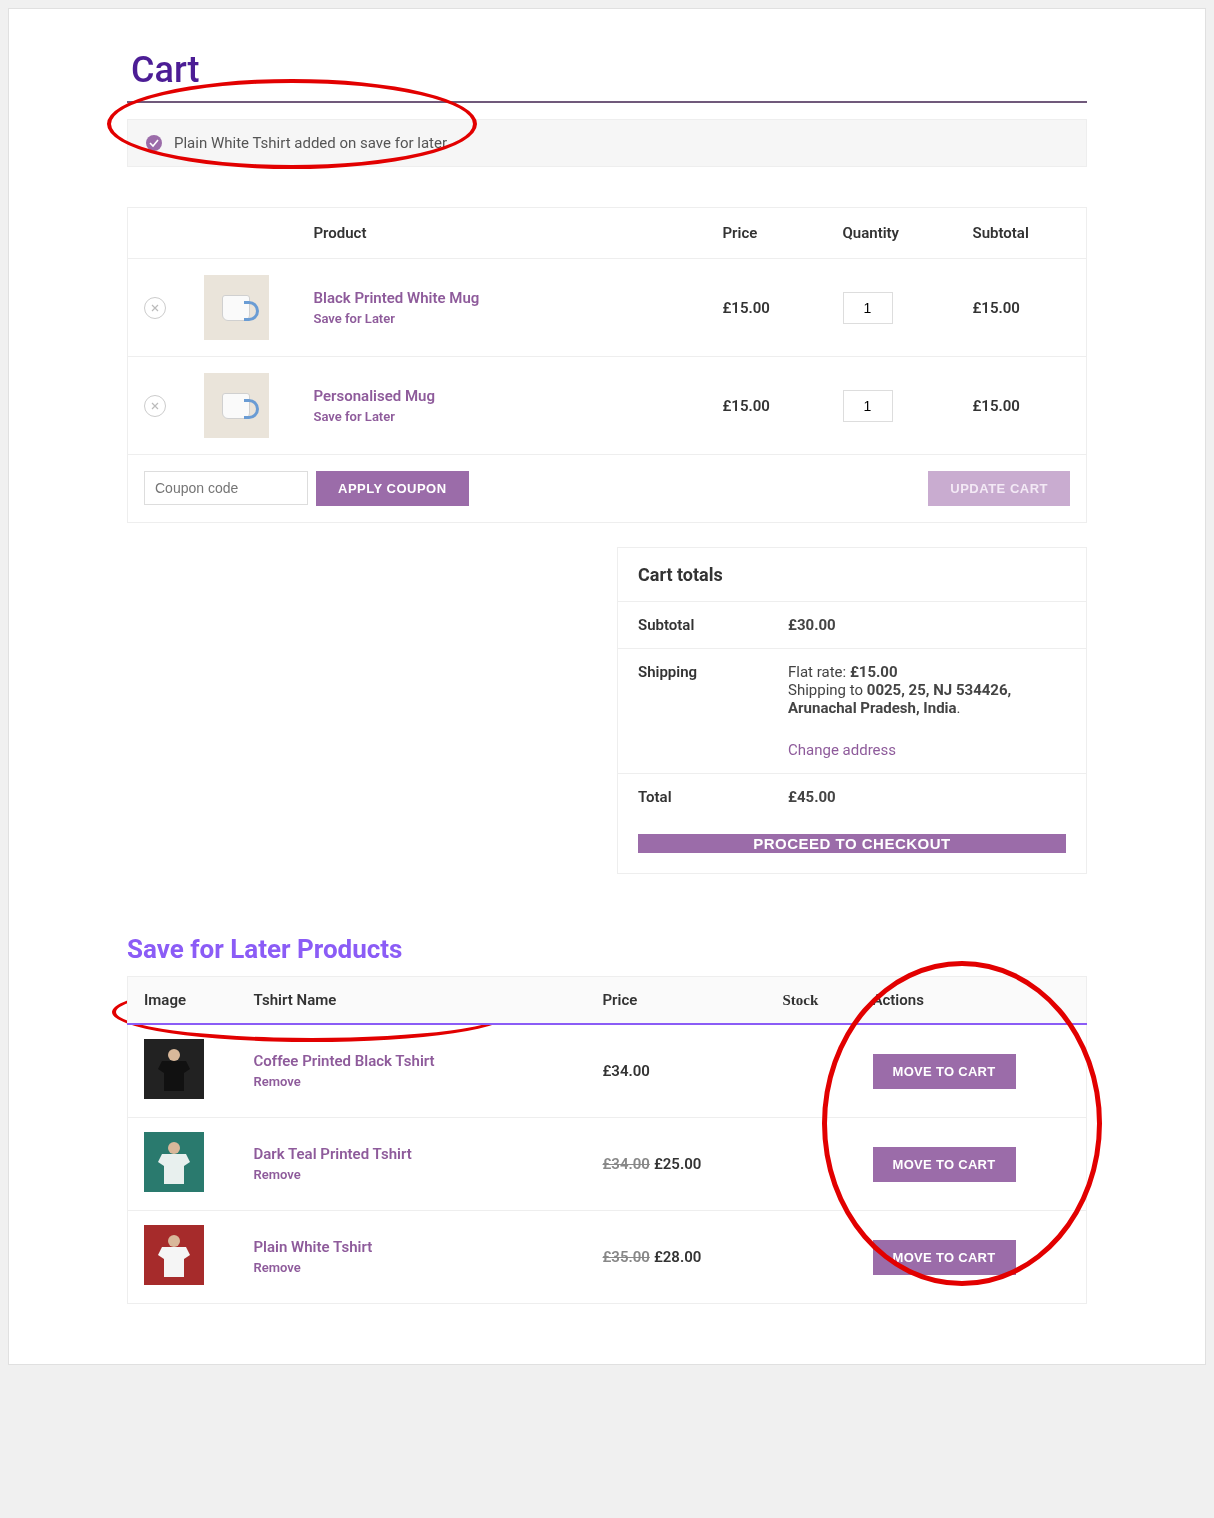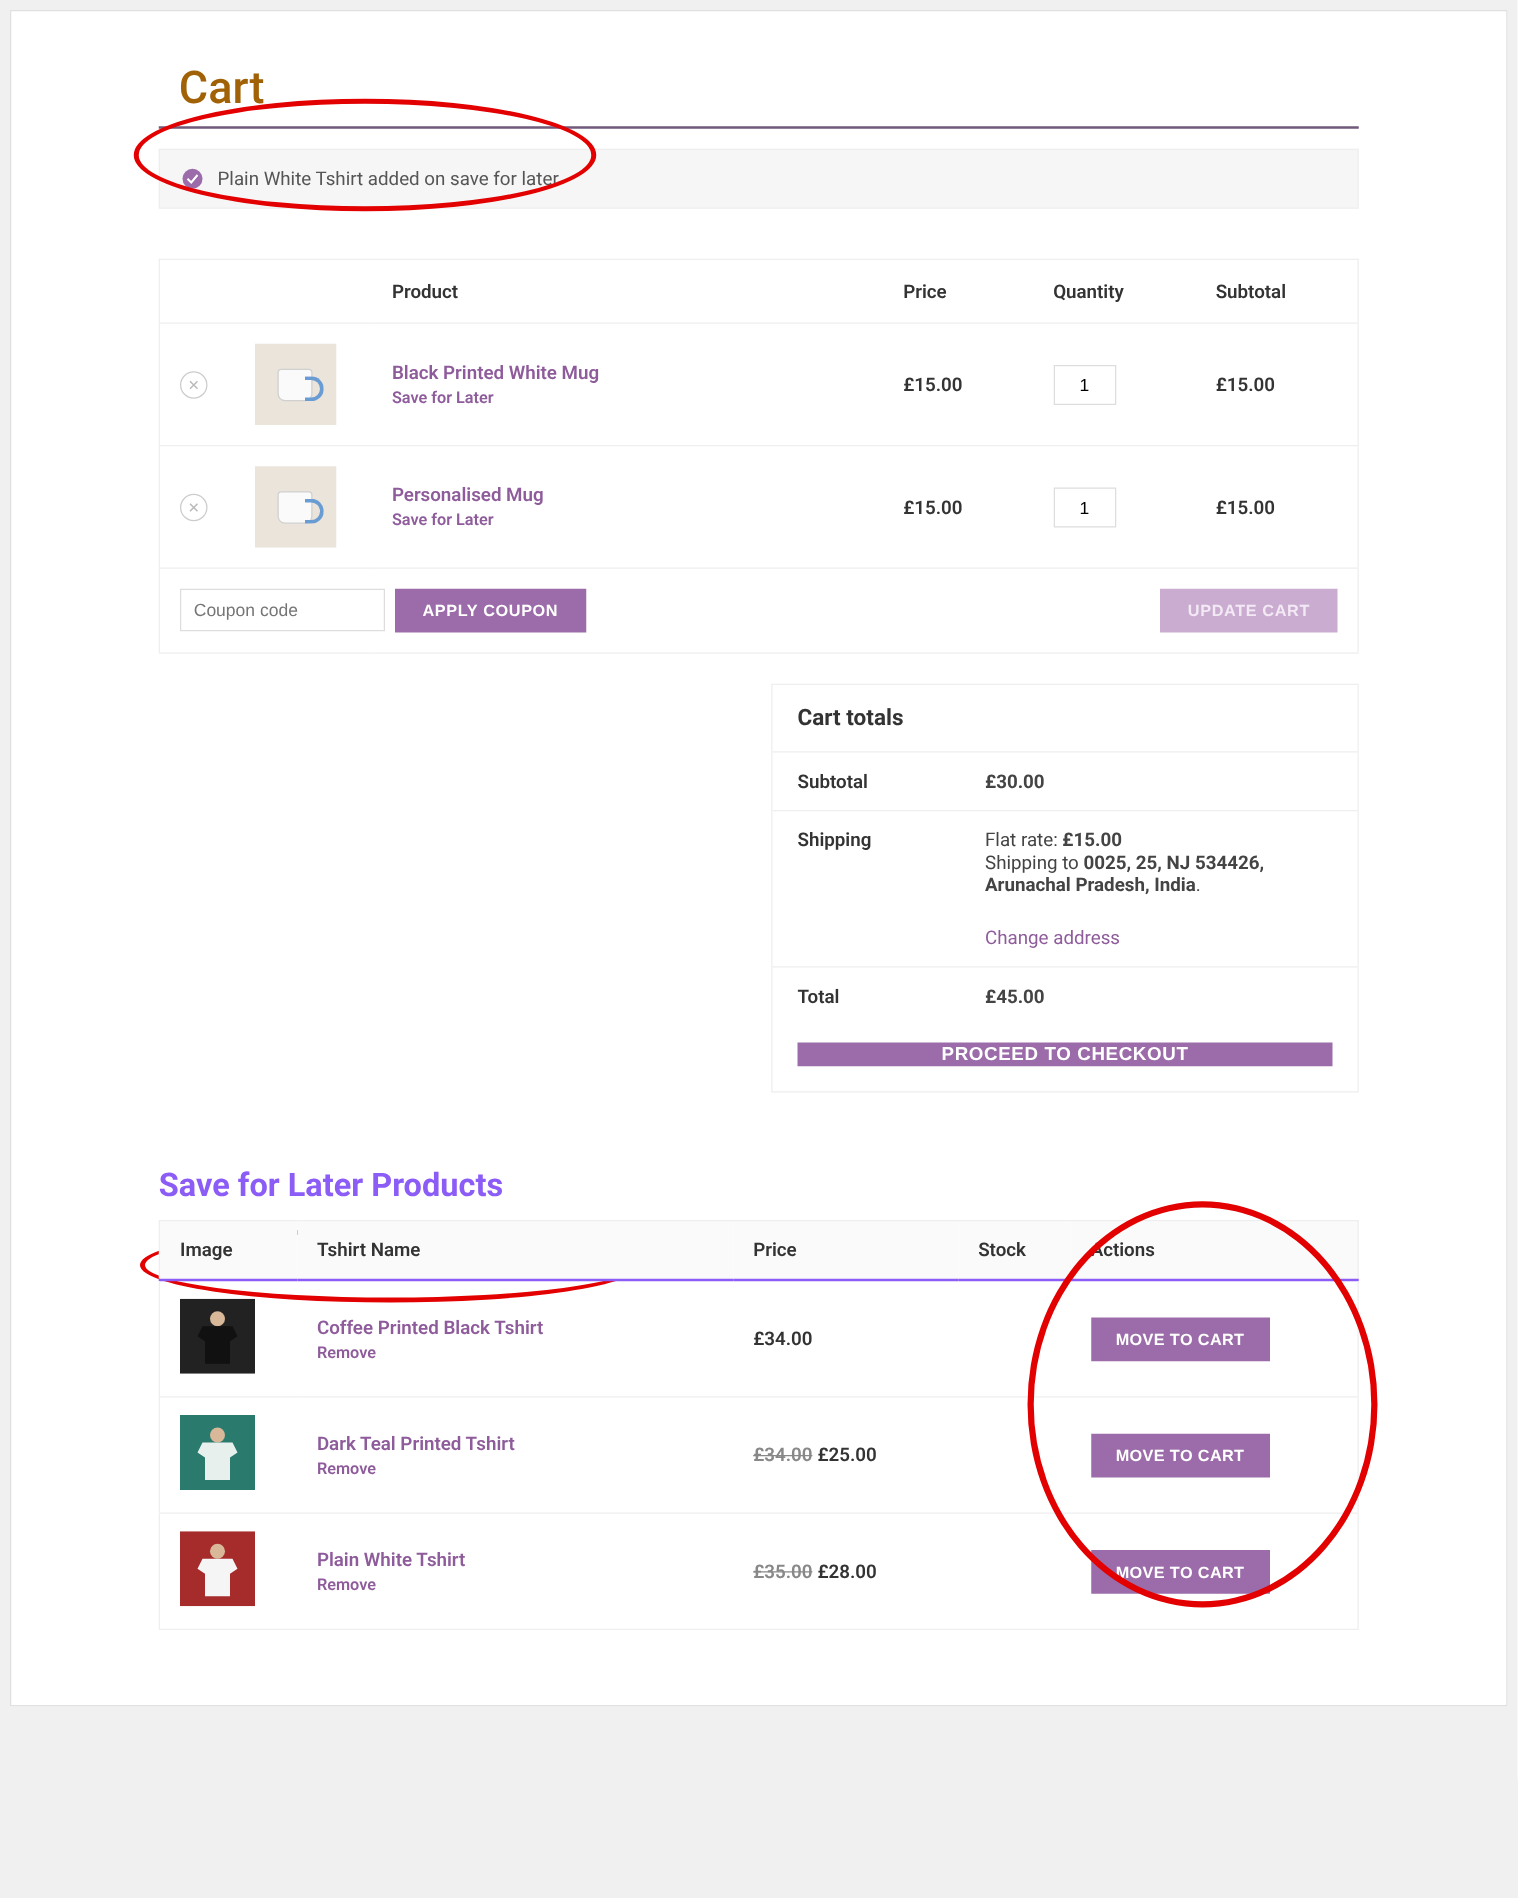--- a/index.html
+++ b/index.html
@@ -17,22 +17,22 @@
     padding: 40px 0 60px 0;
   }
   .container {
     max-width: 1000px;
     margin: 0 auto;
     padding: 0 20px;
   }
   h1.page-title {
     font-size: 36px;
     font-weight: 500;
-    color: #a16207;
-    margin: 0 0 10px 16px;
+    color: #4c1d95;
+    margin: 0 0 10px 4px;
   }
   .hr-purple {
     border: none;
     border-top: 2px solid #70597b;
     margin: 0 0 16px 0;
   }
   .notice {
     background: #f6f6f6;
     border: 1px solid #eee;
     padding: 14px 18px;
@@ -373,21 +373,21 @@
       <div class="ellipse" style="left:-15px; top:48px; width:400px; height:60px;"></div>
     </div>
 
     <div style="position:relative;">
       <table class="saved-table">
         <thead>
           <tr>
             <th style="width:110px;">Image</th>
             <th>Tshirt Name</th>
             <th style="width:180px;">Price</th>
-            <th style="width:90px;">Stock</th>
+            <th style="width:90px;font-family:Liberation Serif, serif;">Stock</th>
             <th style="width:230px;">Actions</th>
           </tr>
         </thead>
         <tbody id="saved-body">
             <tr>
               <td><span class="thumb-shirt"><svg width="60" height="60" viewBox="0 0 60 60">
                     <rect width="60" height="60" fill="#222"></rect>
                     <circle cx="30" cy="16" r="6" fill="#d9b89a"></circle>
                     <path d="M18 22 L42 22 L46 30 L40 34 L40 52 L20 52 L20 34 L14 30 Z" fill="#111"></path>
                   </svg></span></td>

